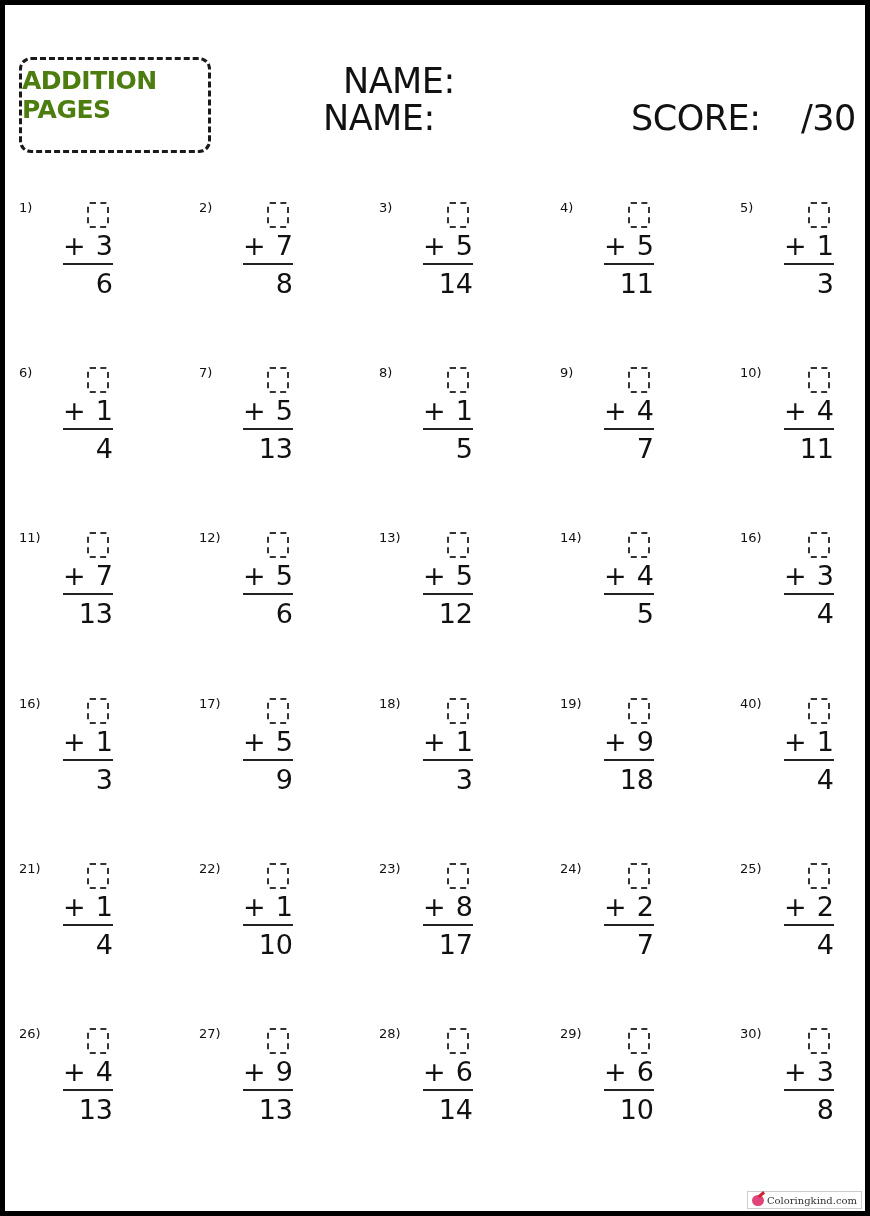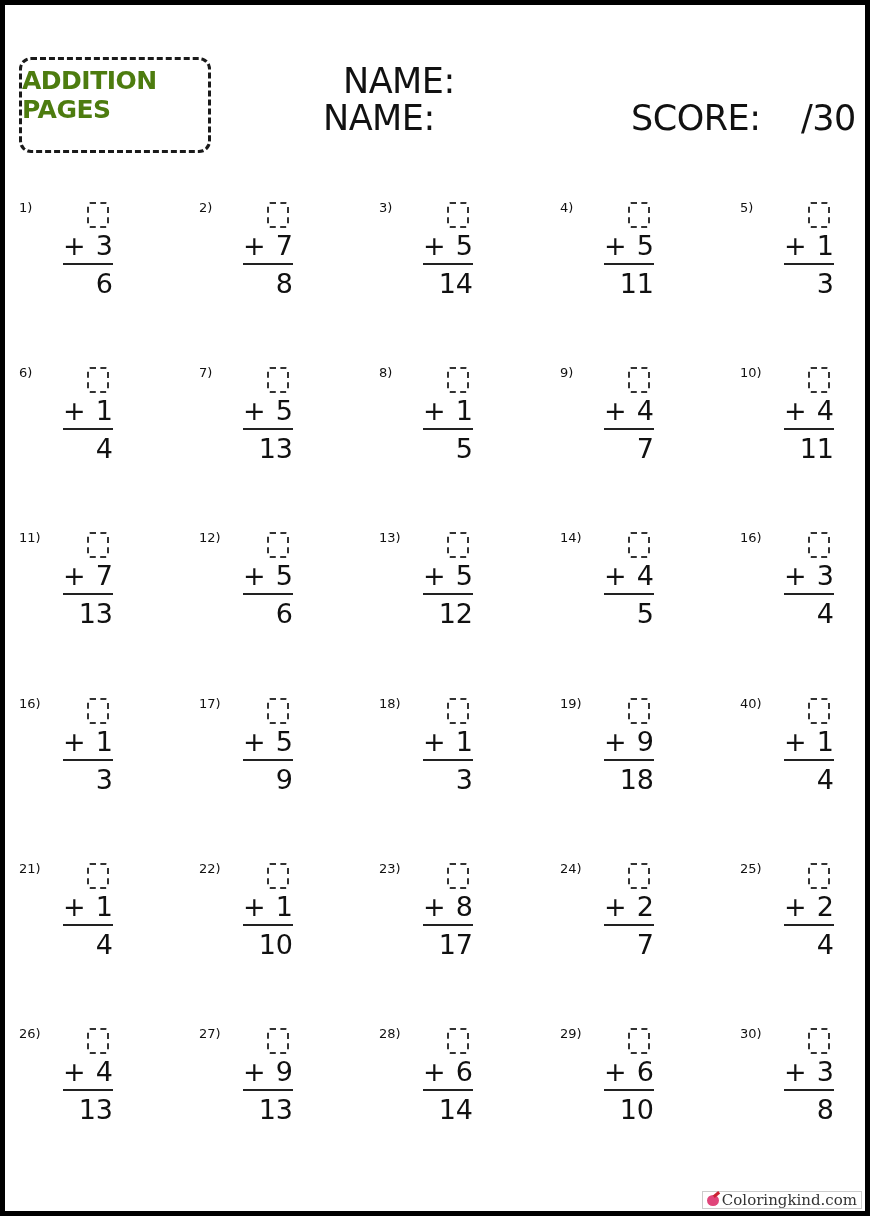--- a/index.html
+++ b/index.html
@@ -35,21 +35,21 @@
     line-height: 1;
   }
   .addend .plus { position: absolute; left: 0; top: 0; }
   .addend .val { position: absolute; right: 0; top: 0; }
   .rule { position: absolute; left: 63px; top: 73px; width: 50px; height: 2px; background: #222; }
   .sum { position: absolute; left: 63px; top: 80px; width: 50px; text-align: right; font-size: 27px; color: #111; line-height: 1; }
 
   .watermark {
     position: absolute; right: 3px; bottom: 2px; height: 16px; padding: 0 4px;
     background: #fff; border: 1px solid #ccc; display: flex; align-items: center; gap: 3px;
-    font-family: "DejaVu Serif", serif; font-size: 15px; color: #333;
+    font-family: "DejaVu Serif", serif; font-size: 10px; color: #333;
   }
   .wm-icon { width: 12px; height: 11px; border-radius: 50%; background: #e0457a; position: relative; }
   .wm-icon::after { content: ""; position: absolute; left: 6px; top: -2px; width: 7px; height: 3px; background: #c23; transform: rotate(-40deg); }
 </style>
 </head>
 <body>
 
 <div class="page">
   <div class="title-box">
     <div class="l1">ADDITION</div>

